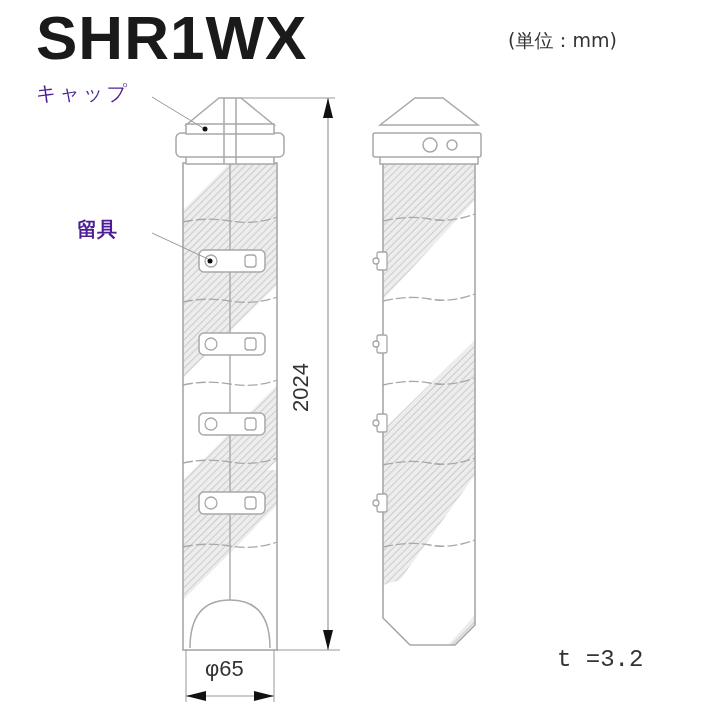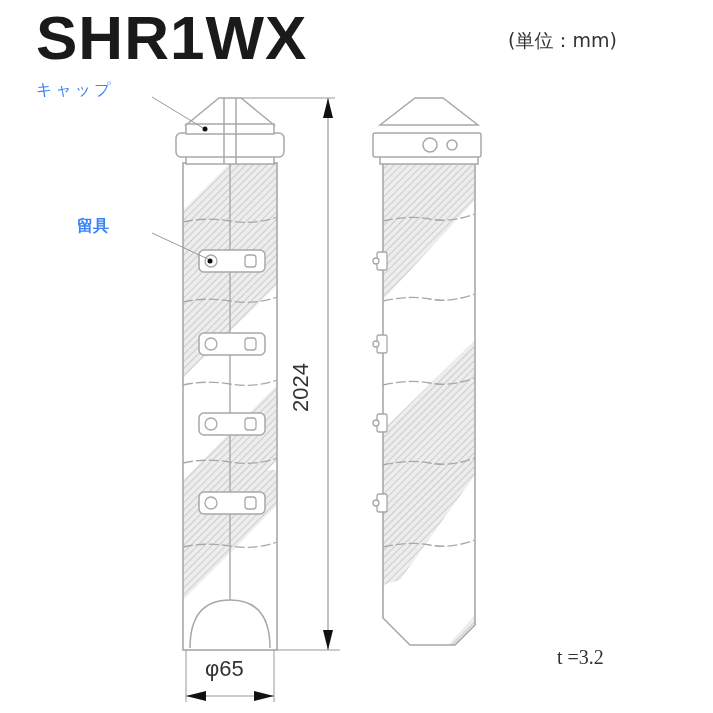--- a/index.html
+++ b/index.html
@@ -2,29 +2,29 @@
 <html><head>
   <meta charset="utf-8">
   <style>
     html, body { margin: 0; padding: 0; background: #ffffff; }
     body { width: 713px; height: 713px; position: relative; overflow: hidden;
            font-family: "DejaVu Sans", "Liberation Sans", sans-serif; color: #111; }
     .title { position: absolute; left: 14px; top: 4px; font-size: 62px; font-weight: 700;
              letter-spacing: 1px; font-family: "Liberation Sans", sans-serif; color: #1a1a1a; line-height: 1.1; margin-left: 22px; }
     .unit { position: absolute; left: 508px; top: 28px; font-size: 19px; color: #333;
             font-family: "DejaVu Sans", sans-serif; }
-    .label { position: absolute; font-size: 16px; color: #3b82f6; font-family: "DejaVu Sans", sans-serif; }
+    .label { position: absolute; font-size: 20px; color: #4c1d95; font-family: "DejaVu Sans", sans-serif; }
     .label-cap { left: 36px; top: 80px; letter-spacing: 3px; }
     .label-clip { left: 77px; top: 216px; font-weight: 700; }
     .dim-len { position: absolute; left: 288px; top: 360px; font-size: 22px; color: #333;
                transform: rotate(-90deg); transform-origin: left top; font-family: "Liberation Sans", sans-serif; }
     .dim-dia { position: absolute; left: 205px; top: 656px; font-size: 22px; color: #333;
                font-family: "Liberation Sans", sans-serif; text-align: center; }
-    .thick { position: absolute; left: 557px; top: 646px; font-size: 20px; color: #333;
-             font-family: Liberation Serif, serif; text-align: center; }
+    .thick { position: absolute; left: 557px; top: 646px; font-size: 24px; color: #333;
+             font-family: Liberation Mono, monospace; text-align: center; }
     svg.drawing { position: absolute; left: 0; top: 0; }
   </style>
 </head>
 <body>
 
 <div class="title">SHR1WX</div>
 <div class="unit">(単位：mm)</div>
 <div class="label label-cap">キャップ</div>
 <div class="label label-clip">留具</div>
 <div class="dim-len" style="top:412px;">2024</div>

